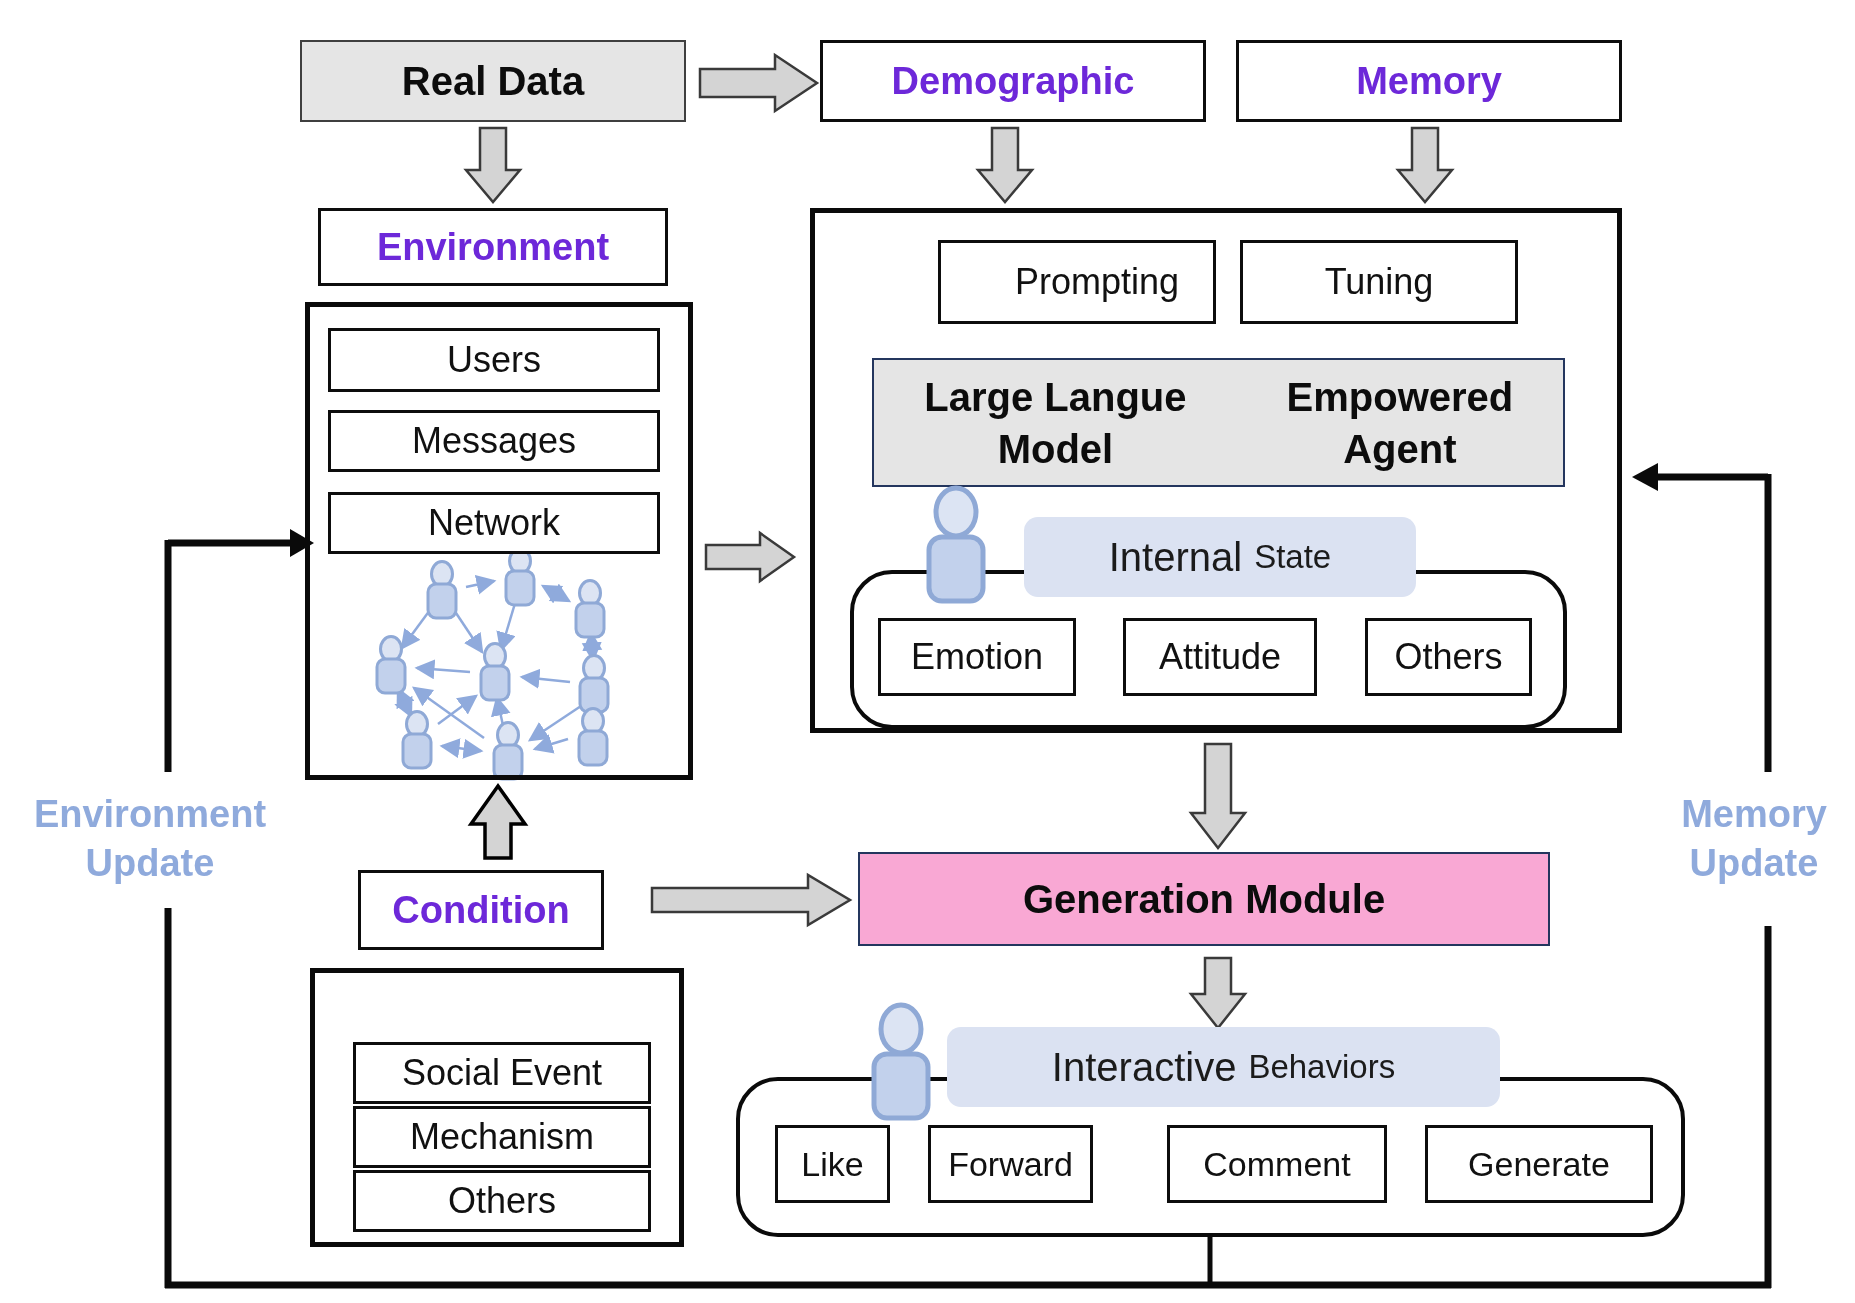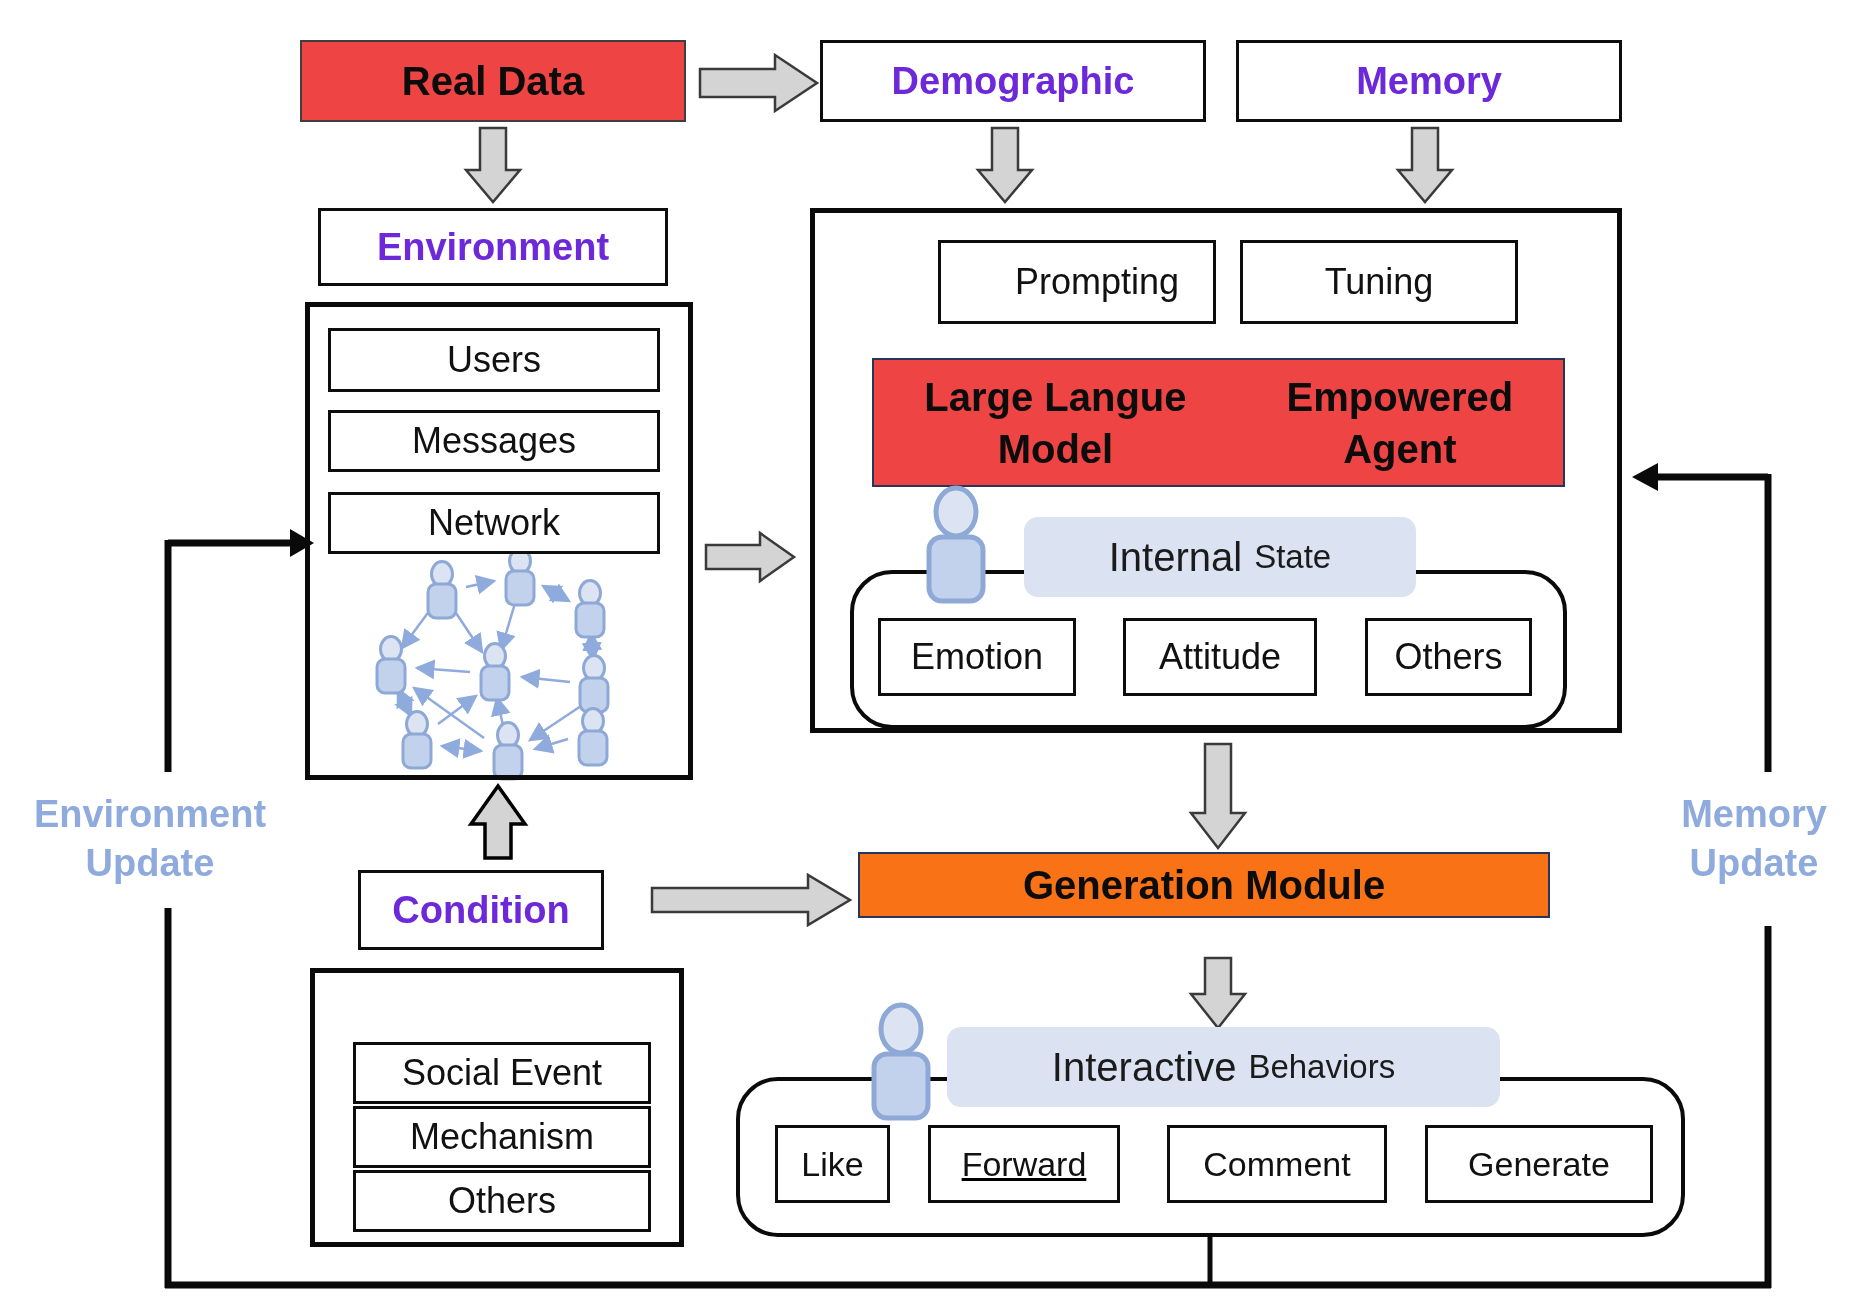--- a/index.html
+++ b/index.html
@@ -8,21 +8,21 @@
   #diagram-layer{position:absolute;left:0;top:0;z-index:1;}
   .person-overlay{position:absolute;z-index:30;}
   .box{position:absolute;box-sizing:border-box;display:flex;align-items:center;justify-content:center;
        text-align:center;z-index:10;background:#ffffff;}
   .container{position:absolute;box-sizing:border-box;background:transparent;z-index:5;}
   .blue-head{color:#6d28d9;font-weight:bold;font-size:38px;}
   .black-label{color:#111111;font-size:36px;font-weight:normal;}
   .thin-border{border:3px solid #0d0d0d;}
   .inner-border{border:3.5px solid #0d0d0d;}
   .thick-border{border:5px solid #0a0a0a;}
-  .fill-blue{background:#ef4444;}
+  .fill-blue{background:#e5e5e5;}
   .navy-border{border:2.5px solid #24365e;}
   .bold-title{font-weight:bold;color:#0c0c0c;font-size:40px;}
   .soft-label{position:absolute;box-sizing:border-box;display:flex;align-items:center;justify-content:center;
               background:#dbe2f2;border-radius:14px;z-index:20;color:#1b1b1b;}
   .soft-label .main{font-size:40px;}
   .soft-label .sub{font-size:33px;margin-left:12px;}
   .rounded-frame{position:absolute;box-sizing:border-box;border:4px solid #0a0a0a;border-radius:42px;
                  background:#ffffff;z-index:8;}
   .update-label{position:absolute;z-index:20;text-align:center;color:#8faadc;font-weight:bold;
                 font-size:38px;line-height:1.28;background:#ffffff;}
@@ -195,33 +195,33 @@
   </div>
   <div class="box inner-border" style="left:1365px;top:618px;width:167px;height:78px;">
     <span class="black-label">Others</span>
   </div>
 
   <svg class="person-overlay" style="left:896px;top:480px;" width="120" height="140" viewBox="0 0 120 140">
     <ellipse cx="60" cy="32" rx="20" ry="24" fill="#dce4f3" stroke="#8fa9d6" stroke-width="5"></ellipse>
     <rect x="33" y="57" width="54" height="64" rx="13" fill="#c2d1ec" stroke="#8fa9d6" stroke-width="5"></rect>
   </svg>
 
-  <div class="box navy-border" style="left:858px;top:852px;width:692px;height:66px;background:#f97316;">
+  <div class="box navy-border" style="left:858px;top:852px;width:692px;height:94px;background:#f9a8d4;">
     <span class="bold-title">Generation Module</span>
   </div>
 
   <div class="rounded-frame" style="left:736px;top:1077px;width:949px;height:160px;"></div>
   <div class="soft-label" style="left:947px;top:1027px;width:553px;height:80px;">
     <span class="main">Interactive</span>
     <span class="sub">Behaviors</span>
   </div>
   <div class="box inner-border" style="left:775px;top:1125px;width:115px;height:78px;">
     <span class="black-label" style="font-size:34px">Like</span>
   </div>
-  <div class="box inner-border" style="left:928px;top:1125px;width:192px;height:78px;text-decoration:underline;">
+  <div class="box inner-border" style="left:928px;top:1125px;width:165px;height:78px;">
     <span class="black-label" style="font-size:34px">Forward</span>
   </div>
   <div class="box inner-border" style="left:1167px;top:1125px;width:220px;height:78px;">
     <span class="black-label" style="font-size:34px">Comment</span>
   </div>
   <div class="box inner-border" style="left:1425px;top:1125px;width:228px;height:78px;">
     <span class="black-label" style="font-size:34px">Generate</span>
   </div>
 
   <svg class="person-overlay" style="left:841px;top:997px;" width="120" height="140" viewBox="0 0 120 140">

